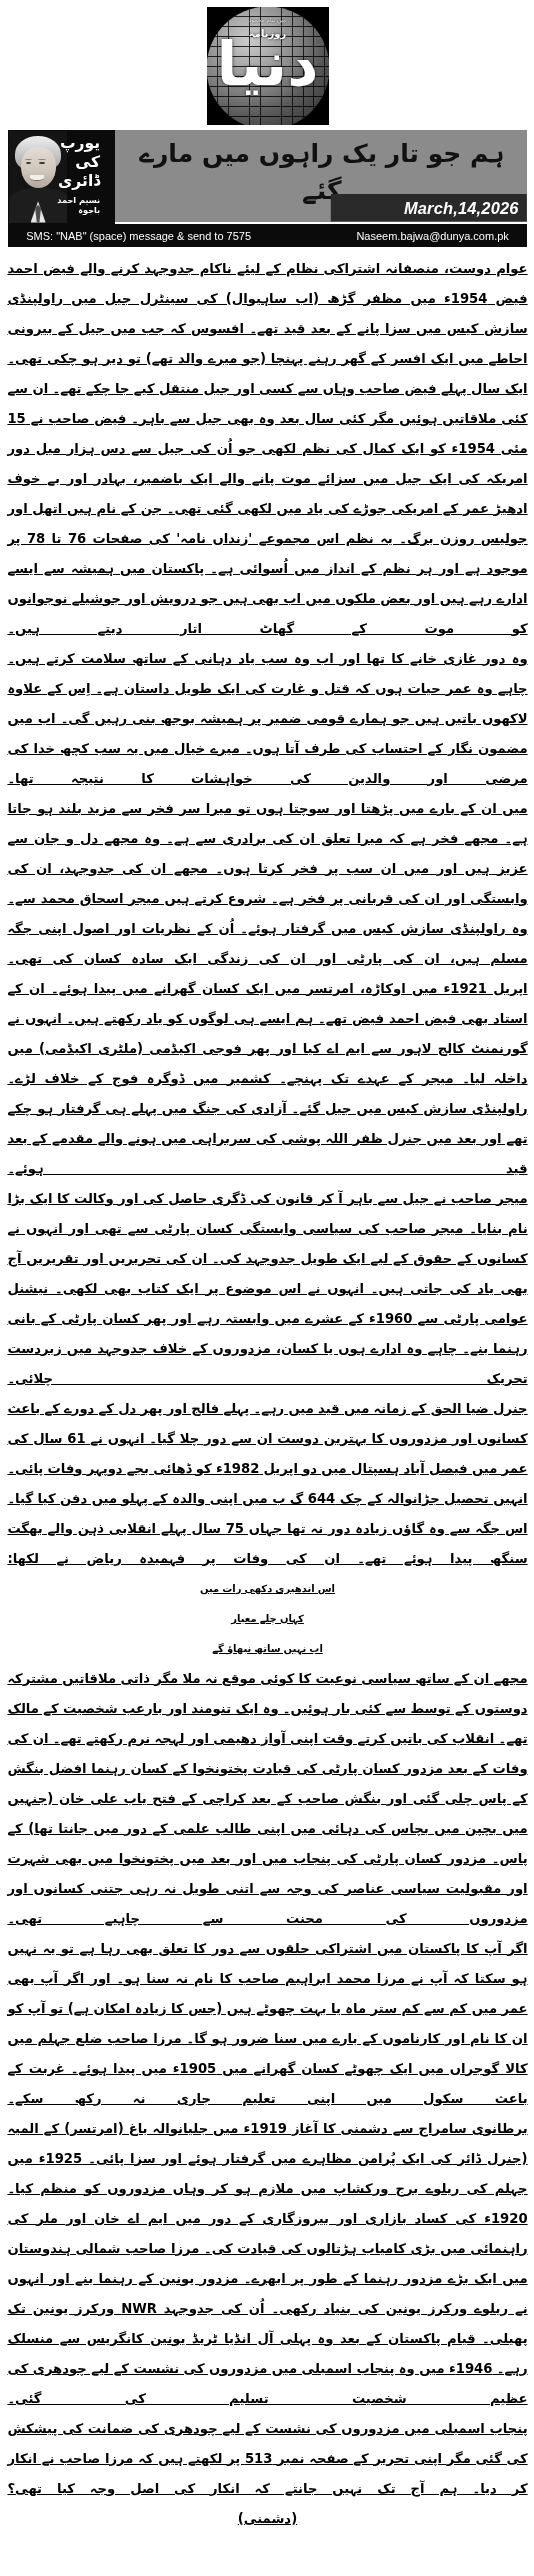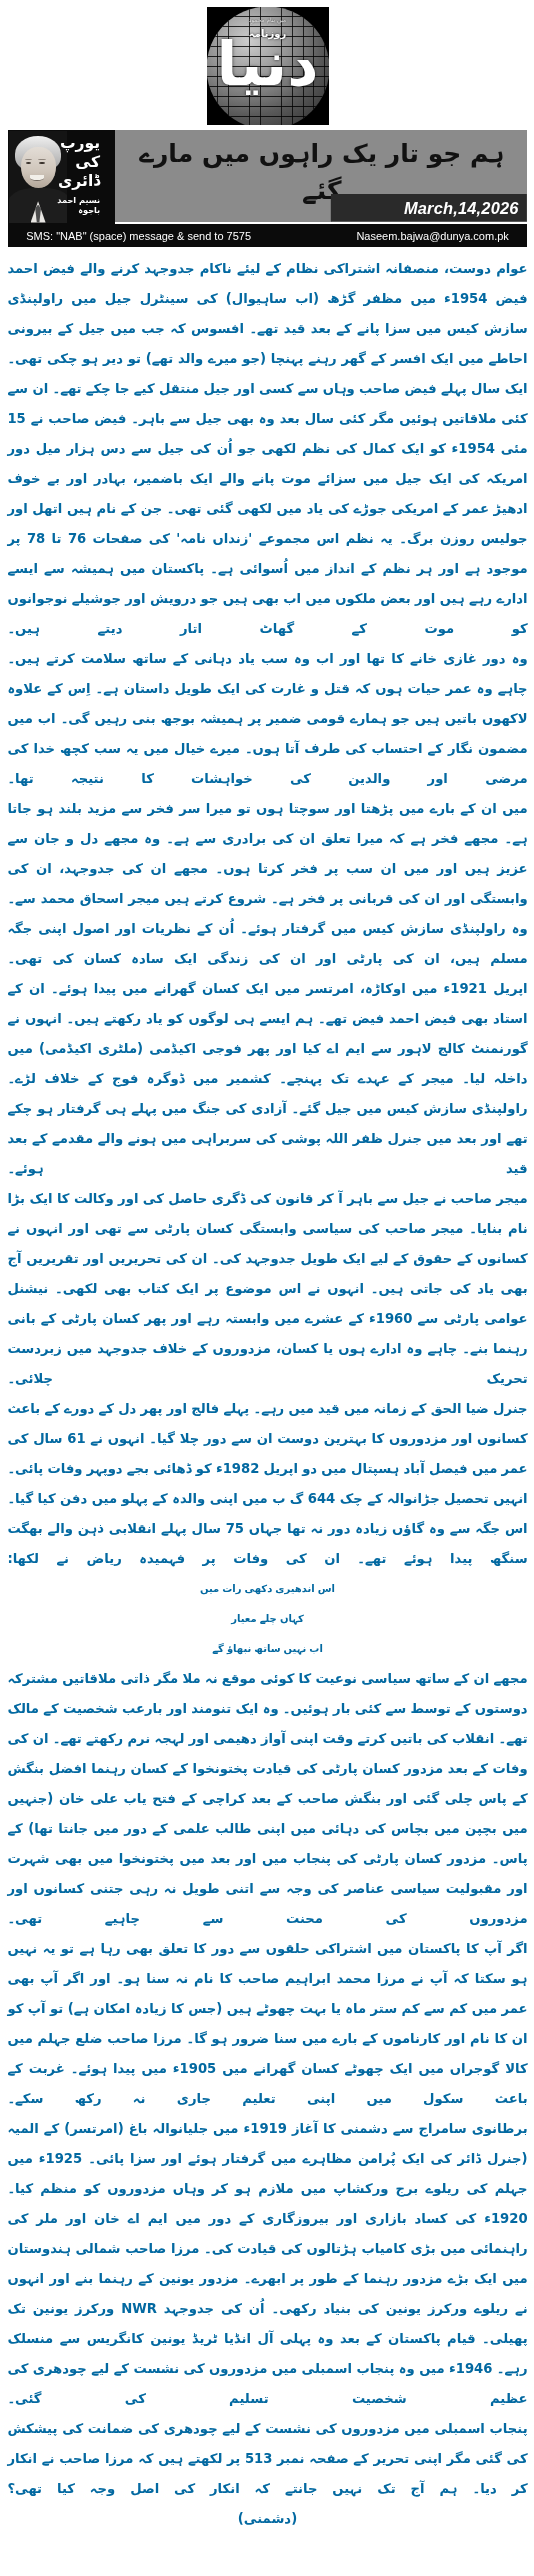--- a/index.html
+++ b/index.html
@@ -255,23 +255,24 @@
   }
 
   
   .article{
     margin:6.6px 7.4px 0 7.4px;
     direction:rtl;
     text-align:justify;
     text-align-last:justify;
     font-size:13.2px;
     line-height:30px;
-    color:#0369a1;
+    color:#000000;
     font-weight:600;
     word-spacing:-0.4px;
+    text-decoration:underline;
   }
   .article p{
     margin:0;
     text-align:justify;
     text-align-last:justify;
   }
   .verse{
     text-align:center;
     text-align-last:center;
     font-size:10px;

